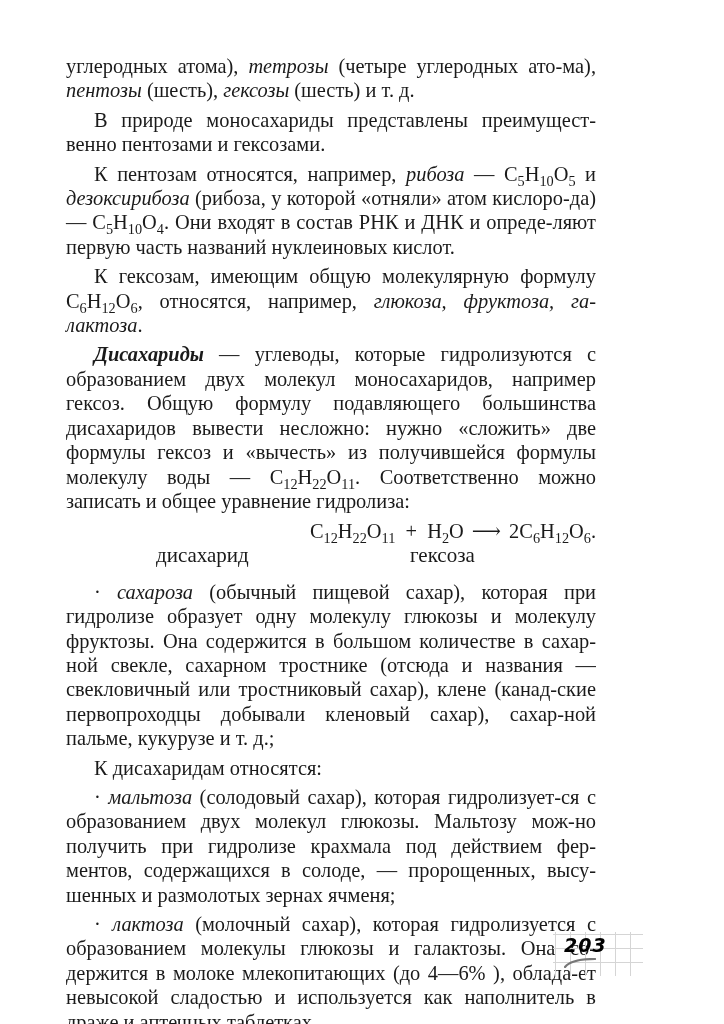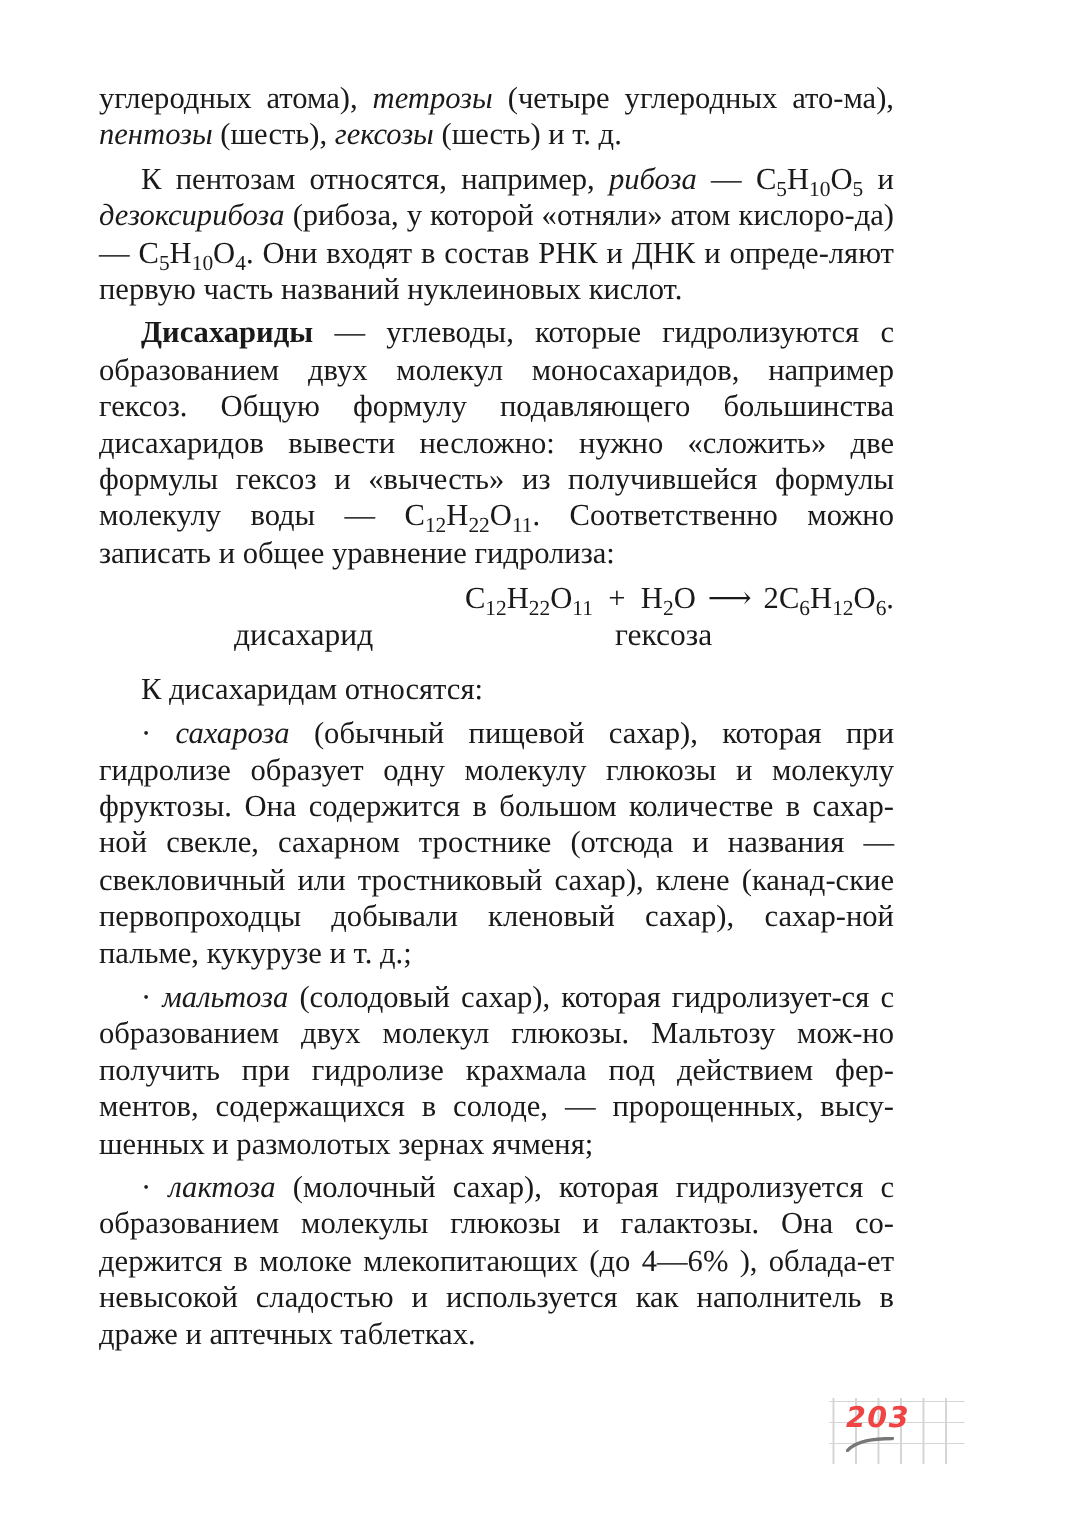--- a/index.html
+++ b/index.html
@@ -15,21 +15,21 @@
       position: absolute;
       left: 66px; top: 54px;
       width: 530px;
       font-size: 20.4px;
       line-height: 24.4px;
     }
     .p { margin: 0 0 5px 0; text-align: justify; text-indent: 28px; hyphens: manual; }
     .p.noindent { text-indent: 0; }
     .p.bullet { text-indent: 28px; }
     i { }
-    b.term { font-weight: bold; }
+    b.term { font-weight: bold; font-style: italic; }
     sub { font-size: 70%; line-height: 0; vertical-align: -0.35em; }
     .eq {
       margin: 6px 0 14px 0;
       text-align: right;
       padding-left: 104px;
     }
     .eq-line { white-space: nowrap; }
     .eq-labels { font-size: 21px; line-height: 22px; position: relative; height: 22px; }
     .eq-label-left { position: absolute; left: -14px; }
     .eq-label-right { position: absolute; left: 240px; }
@@ -45,52 +45,54 @@
       background-position: 2px 2px;
     }
     .page-number {
       position: absolute;
       left: 564px; top: 934px;
       font-family: "DejaVu Sans", sans-serif;
       font-style: italic;
       font-weight: bold;
       font-size: 19px;
       letter-spacing: 1px;
-      color: #ef4444;
+      color: #000000;
     }
     .page-number-swoosh {
       position: absolute;
       left: 564px; top: 958px;
       width: 32px; height: 10px;
     }
   </style>
 </head>
 <body>
 
 <div class="page">
 
   <p class="p noindent"><span>углеродных атома), </span><i>тетрозы</i><span> (четыре углеродных ато-ма), </span><i>пентозы</i><span> (шесть), </span><i>гексозы</i><span> (шесть) и т. д.</span></p>
 
+  <p class="p">В природе моносахариды представлены преимущест-венно пентозами и гексозами.</p>
 
   <p class="p"><span>К пентозам относятся, например, </span><i>рибоза</i><span> — C</span><sub>5</sub><span>H</span><sub>10</sub><span>O</span><sub>5</sub><span> и </span><i>дезоксирибоза</i><span> (рибоза, у которой «отняли» атом кислоро-да) — C</span><sub>5</sub><span>H</span><sub>10</sub><span>O</span><sub>4</sub><span>. Они входят в состав РНК и ДНК и опреде-ляют первую часть названий нуклеиновых кислот.</span></p>
 
+  <p class="p"><span>К гексозам, имеющим общую молекулярную формулу C</span><sub>6</sub><span>H</span><sub>12</sub><span>O</span><sub>6</sub><span>, относятся, например, </span><i>глюкоза, фруктоза, га-лактоза</i><span>.</span></p>
 
   <p class="p"><b class="term">Дисахариды</b><span> — углеводы, которые гидролизуются с образованием двух молекул моносахаридов, например гексоз. Общую формулу подавляющего большинства дисахаридов вывести несложно: нужно «сложить» две формулы гексоз и «вычесть» из получившейся формулы молекулу воды — C</span><sub>12</sub><span>H</span><sub>22</sub><span>O</span><sub>11</sub><span>. Соответственно можно записать и общее уравнение гидролиза:</span></p>
 
   <div class="eq">
     <div class="eq-line"><span>C</span><sub>12</sub><span>H</span><sub>22</sub><span>O</span><sub>11</sub>&nbsp; <span>+</span>&nbsp; <span>H</span><sub>2</sub><span>O</span><span class="arrow">⟶</span><span>2C</span><sub>6</sub><span>H</span><sub>12</sub><span>O</span><sub>6</sub><span>.</span></div>
     <div class="eq-labels">
       <span class="eq-label-left">дисахарид</span>
       <span class="eq-label-right">гексоза</span>
     </div>
   </div>
 
+  <p class="p bullet"><span>·</span> <i>сахароза</i><span> (обычный пищевой сахар), которая при гидролизе образует одну молекулу глюкозы и молекулу фруктозы. Она содержится в большом количестве в сахар-ной свекле, сахарном тростнике (отсюда и названия — свекловичный или тростниковый сахар), клене (канад-ские первопроходцы добывали кленовый сахар), сахар-ной пальме, кукурузе и т. д.;</span></p>
+
   <p class="p">К дисахаридам относятся:</p>
-
-  <p class="p bullet"><span>·</span> <i>сахароза</i><span> (обычный пищевой сахар), которая при гидролизе образует одну молекулу глюкозы и молекулу фруктозы. Она содержится в большом количестве в сахар-ной свекле, сахарном тростнике (отсюда и названия — свекловичный или тростниковый сахар), клене (канад-ские первопроходцы добывали кленовый сахар), сахар-ной пальме, кукурузе и т. д.;</span></p>
 
   <p class="p bullet"><span>·</span> <i>мальтоза</i><span> (солодовый сахар), которая гидролизует-ся с образованием двух молекул глюкозы. Мальтозу мож-но получить при гидролизе крахмала под действием фер-ментов, содержащихся в солоде, — пророщенных, высу-шенных и размолотых зернах ячменя;</span></p>
 
   <p class="p bullet"><span>·</span> <i>лактоза</i><span> (молочный сахар), которая гидролизуется с образованием молекулы глюкозы и галактозы. Она со-держится в молоке млекопитающих (до 4—6% ), облада-ет невысокой сладостью и используется как наполнитель в драже и аптечных таблетках.</span></p>
 
 </div>
 
 <div class="page-number-box"></div>
 <div class="page-number">203</div>
 <svg class="page-number-swoosh" viewBox="0 0 32 10">

